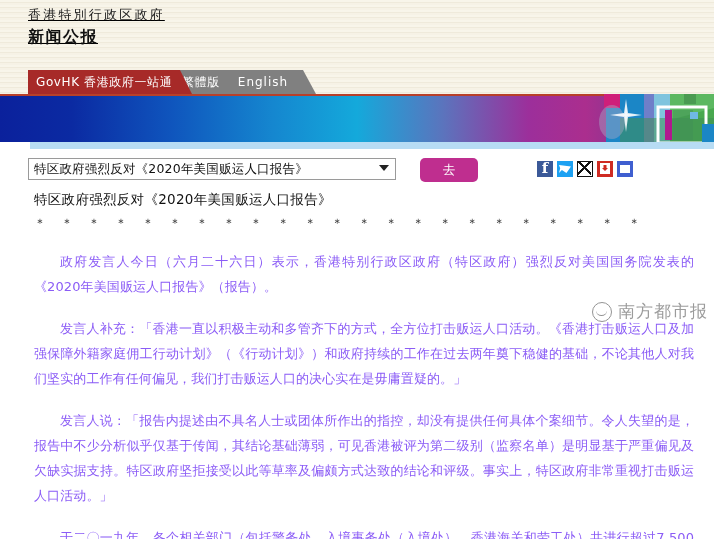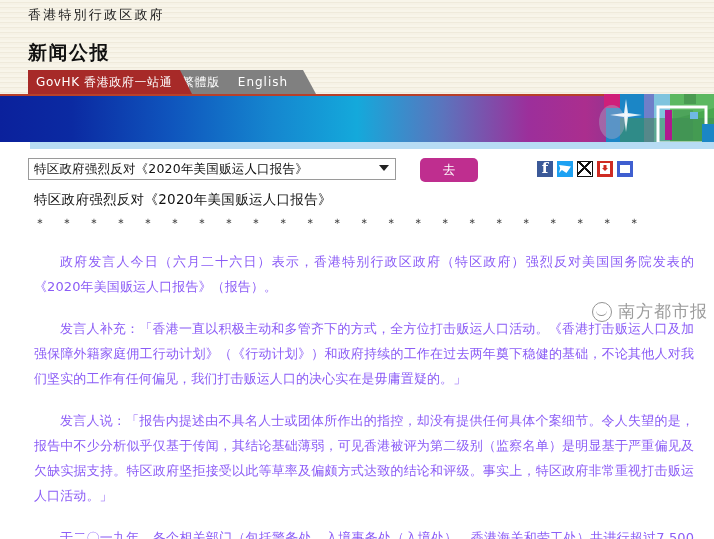--- a/index.html
+++ b/index.html
@@ -17,37 +17,38 @@
     position: relative;
     height: 70px;
     background-color: #f7f4e8;
     background-image: repeating-linear-gradient(
       to bottom,
       #f8f5ea 0px, #f8f5ea 2px,
       #efeadb 2px, #efeadb 3px,
       #f6f2e6 3px, #f6f2e6 5px
     );
     border-bottom: 0px;
+    text-decoration: underline;
   }
   .masthead-inner { padding: 6px 0 0 28px; }
   .org-name {
     font-size: 13px;
     color: #1a1a1a;
     letter-spacing: 2.2px;
     font-weight: 500;
     line-height: 17px;
     font-family: "DejaVu Sans", "Liberation Sans", sans-serif;
   }
   .pub-name {
-    font-size: 19px;
+    font-size: 16px;
     color: #111111;
     font-weight: bold;
     letter-spacing: 1.5px;
     line-height: 26px;
-    margin-top: 16px;
+    margin-top: 1px;
   }
 
   
   .navstrip {
     position: relative;
     height: 24px;
     background-color: #f7f4e8;
     background-image: repeating-linear-gradient(
       to bottom,
       #f8f5ea 0px, #f8f5ea 2px,

